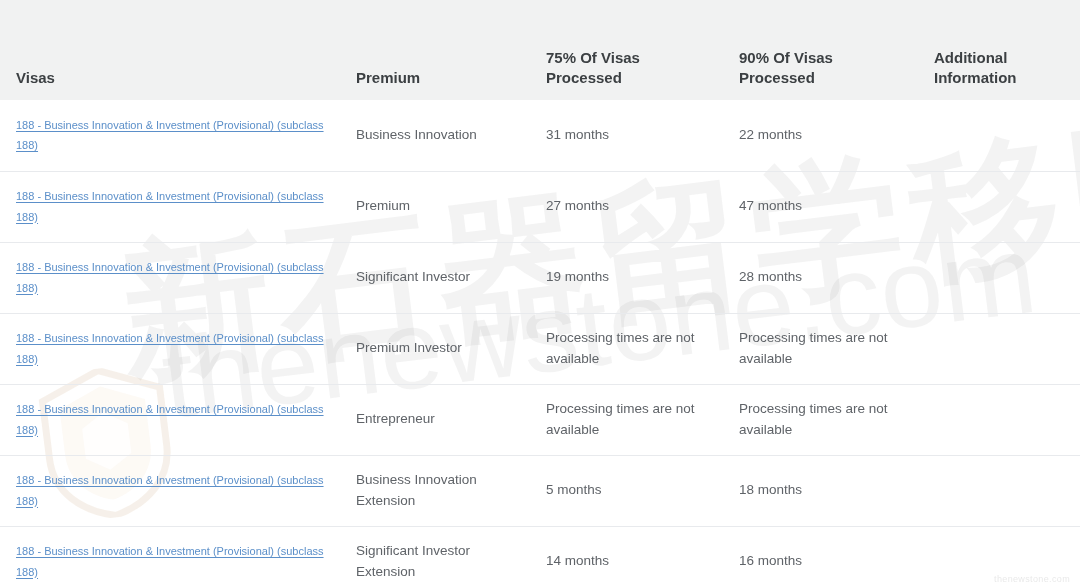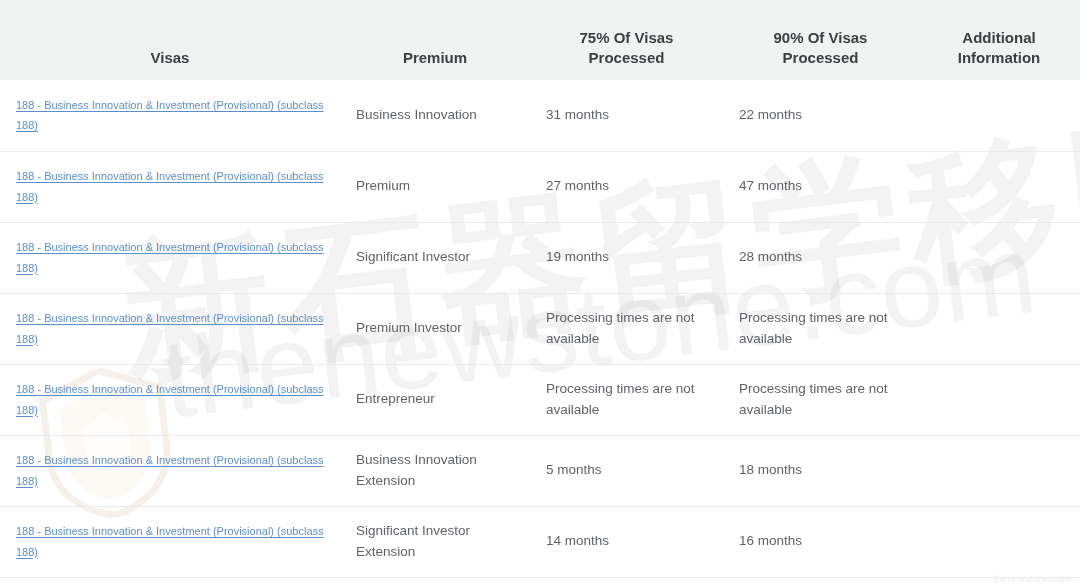--- a/index.html
+++ b/index.html
@@ -75,28 +75,28 @@
     position: relative;
     z-index: 2;
     width: 1080px;
     border-collapse: collapse;
     table-layout: fixed;
   }
   #processing-times-table thead tr {
     background: #f1f2f2;
   }
   #processing-times-table th {
-    text-align: center;
+    text-align: left;
     vertical-align: bottom;
     font-size: 15px;
     font-weight: 700;
     color: #3c4043;
     line-height: 1.35;
     padding: 0 16px 12px 16px;
-    height: 80px;
+    height: 100px;
     box-sizing: border-box;
   }
   #processing-times-table td {
     vertical-align: middle;
     font-size: 13.5px;
     color: #5f6368;
     line-height: 1.5;
     padding: 12px 16px;
     height: 71px;
     box-sizing: border-box;

